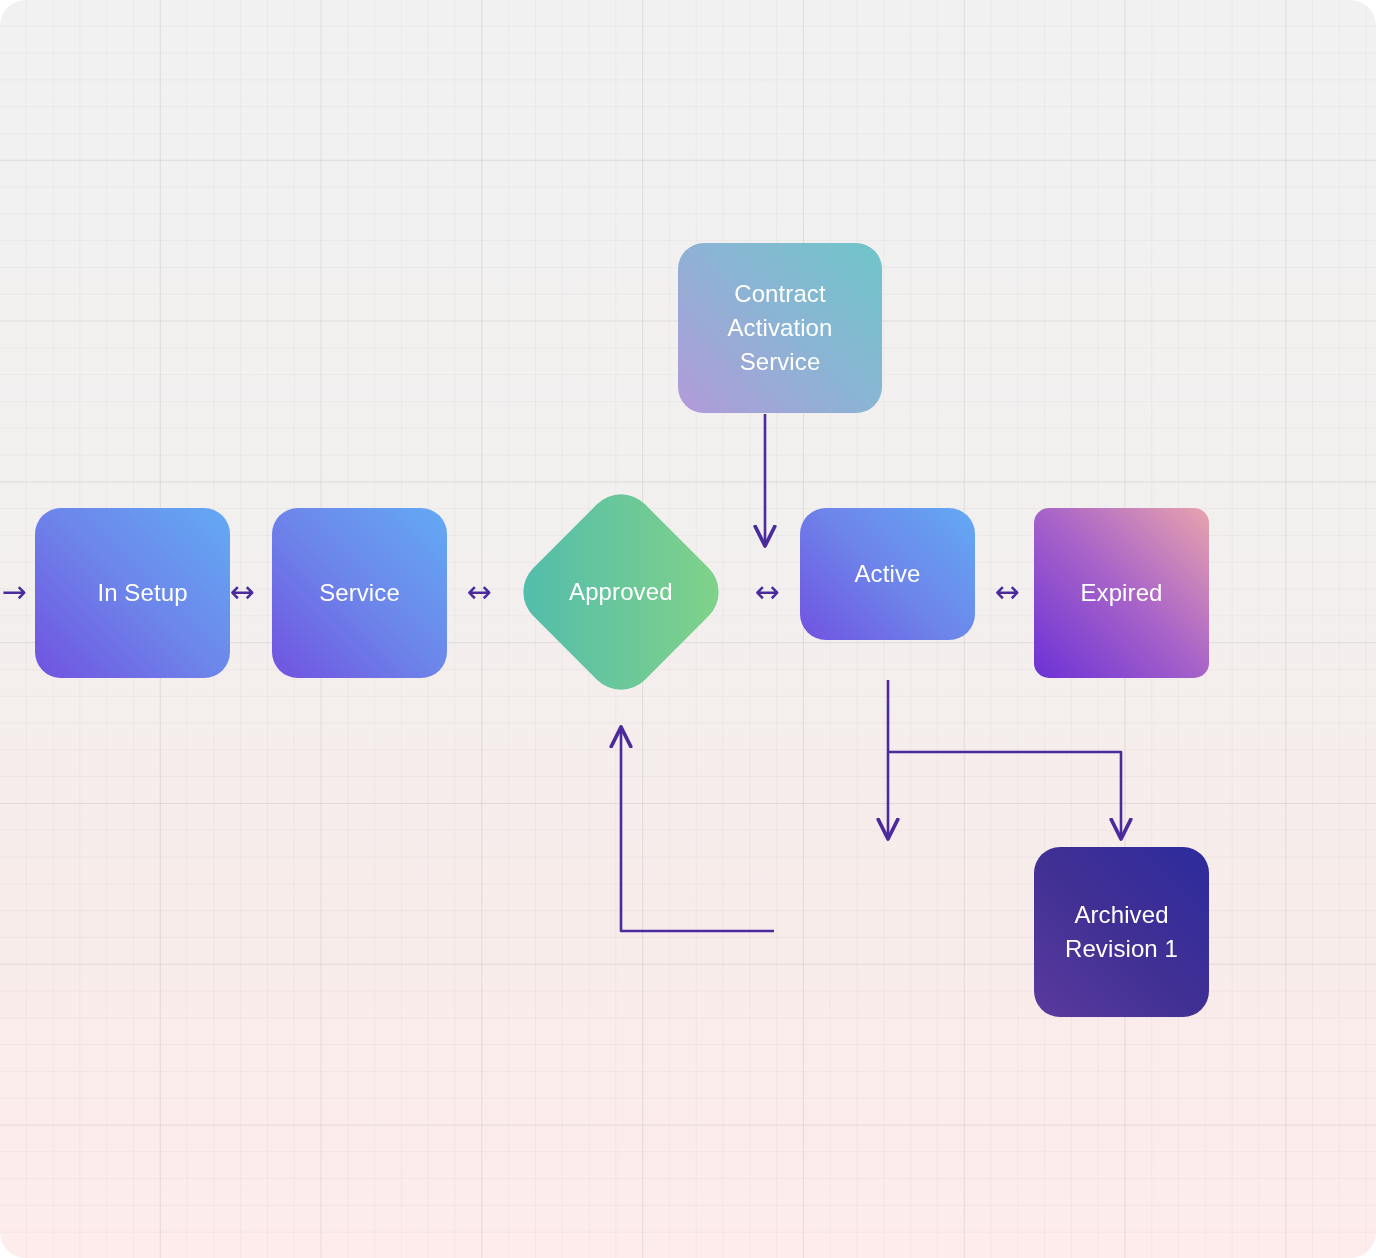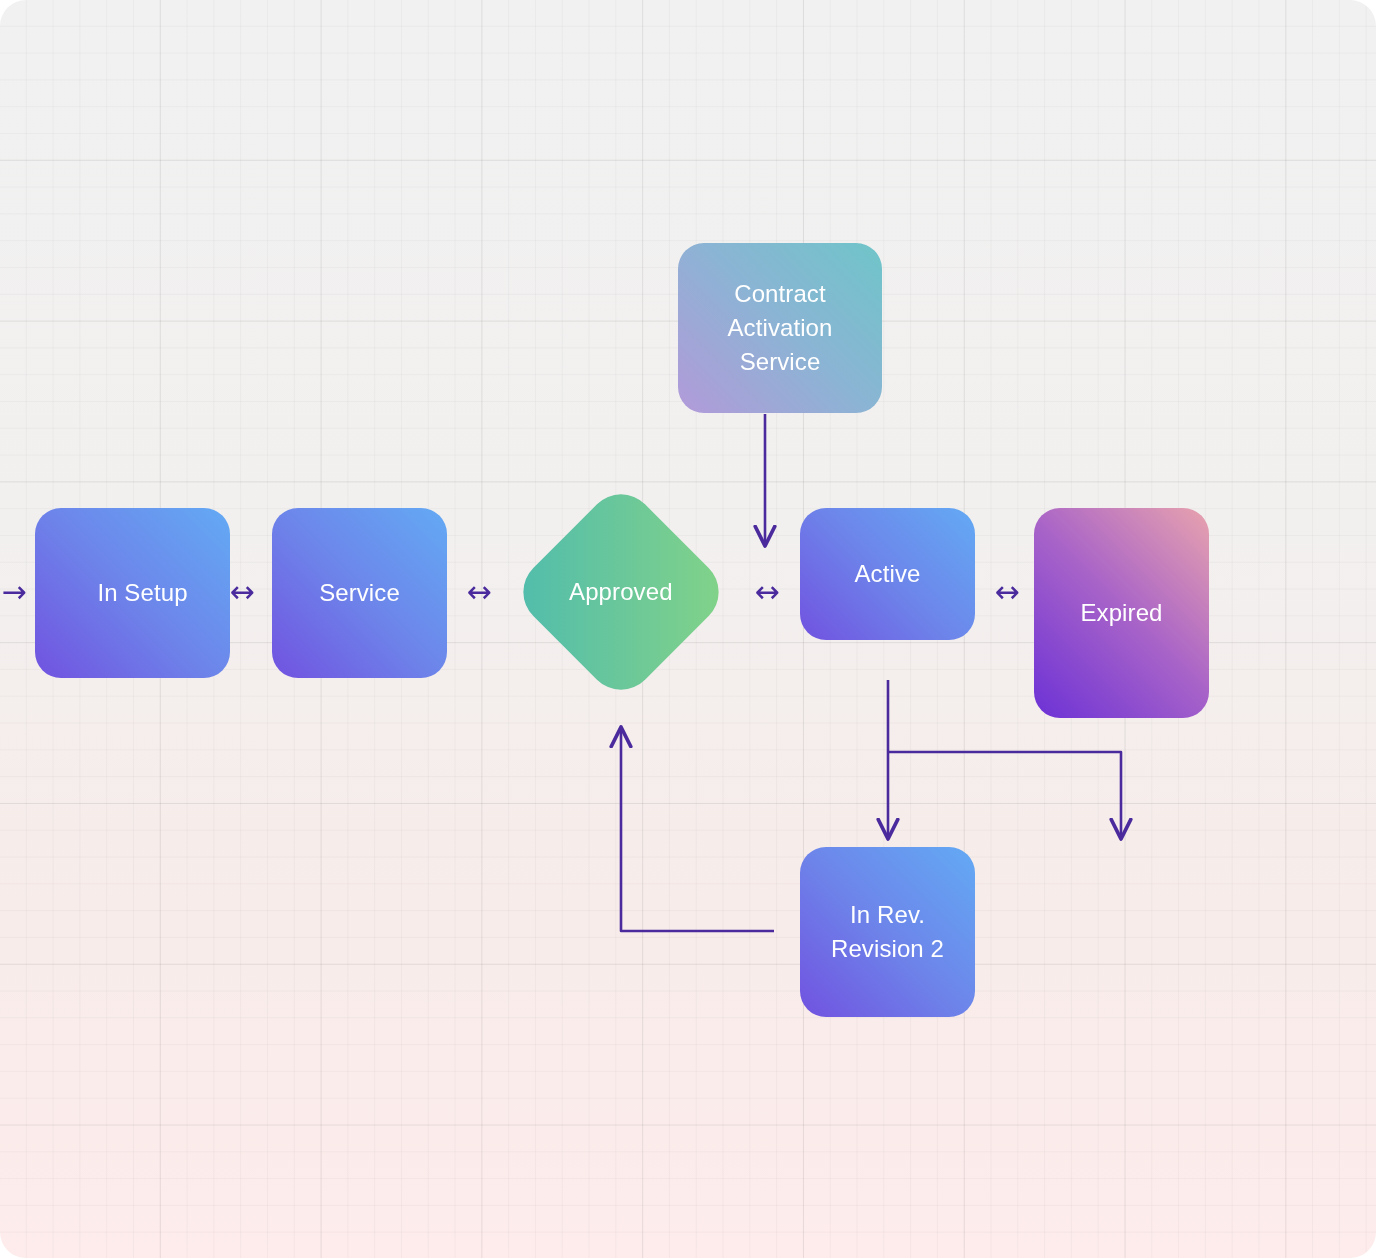--- a/index.html
+++ b/index.html
@@ -149,25 +149,25 @@
   <div class="node node-diamond" style="left:542px; top:513px; width:158px; height:158px;
               background:linear-gradient(225deg, #84d487 0%, #6ac79a 50%, #4fbcae 100%);">
     <span class="node-label">Approved</span>
   </div>
 
   <div class="node node-box" style="left:800px; top:508px; width:175px; height:132px;
               background:linear-gradient(225deg, #63aaf4 0%, #6d85ea 50%, #7152e0 100%);">
     <span class="node-label">Active</span>
   </div>
 
-  <div class="node node-box" style="left:1034px; top:508px; width:175px; height:210px;
-              background:linear-gradient(225deg, #e8a3ae 0%, #a964c8 48%, #6c31d6 100%);">
+  <div class="node node-box" style="left:1034px; top:508px; width:175px; height:170px;
+              background:linear-gradient(225deg, #e8a3ae 0%, #a964c8 48%, #6c31d6 100%);border-radius:15px;">
     <span class="node-label">Expired</span>
   </div>
 
-  <div class="node node-box" style="left:800px; top:847px; width:175px; height:170px;
-              background:linear-gradient(225deg, #63aaf4 0%, #6d85ea 50%, #7152e0 100%);">
-    <span class="node-label">In Rev.
-Revision 2</span>
+
+  <div class="node node-box" style="left:1034px; top:847px; width:175px; height:170px;
+              background:linear-gradient(225deg, #2d2b9d 0%, #413094 52%, #5b3a9e 100%);">
+    <span class="node-label">Archived
+Revision 1</span>
   </div>
-
 
 </div>
 
 </body></html>

